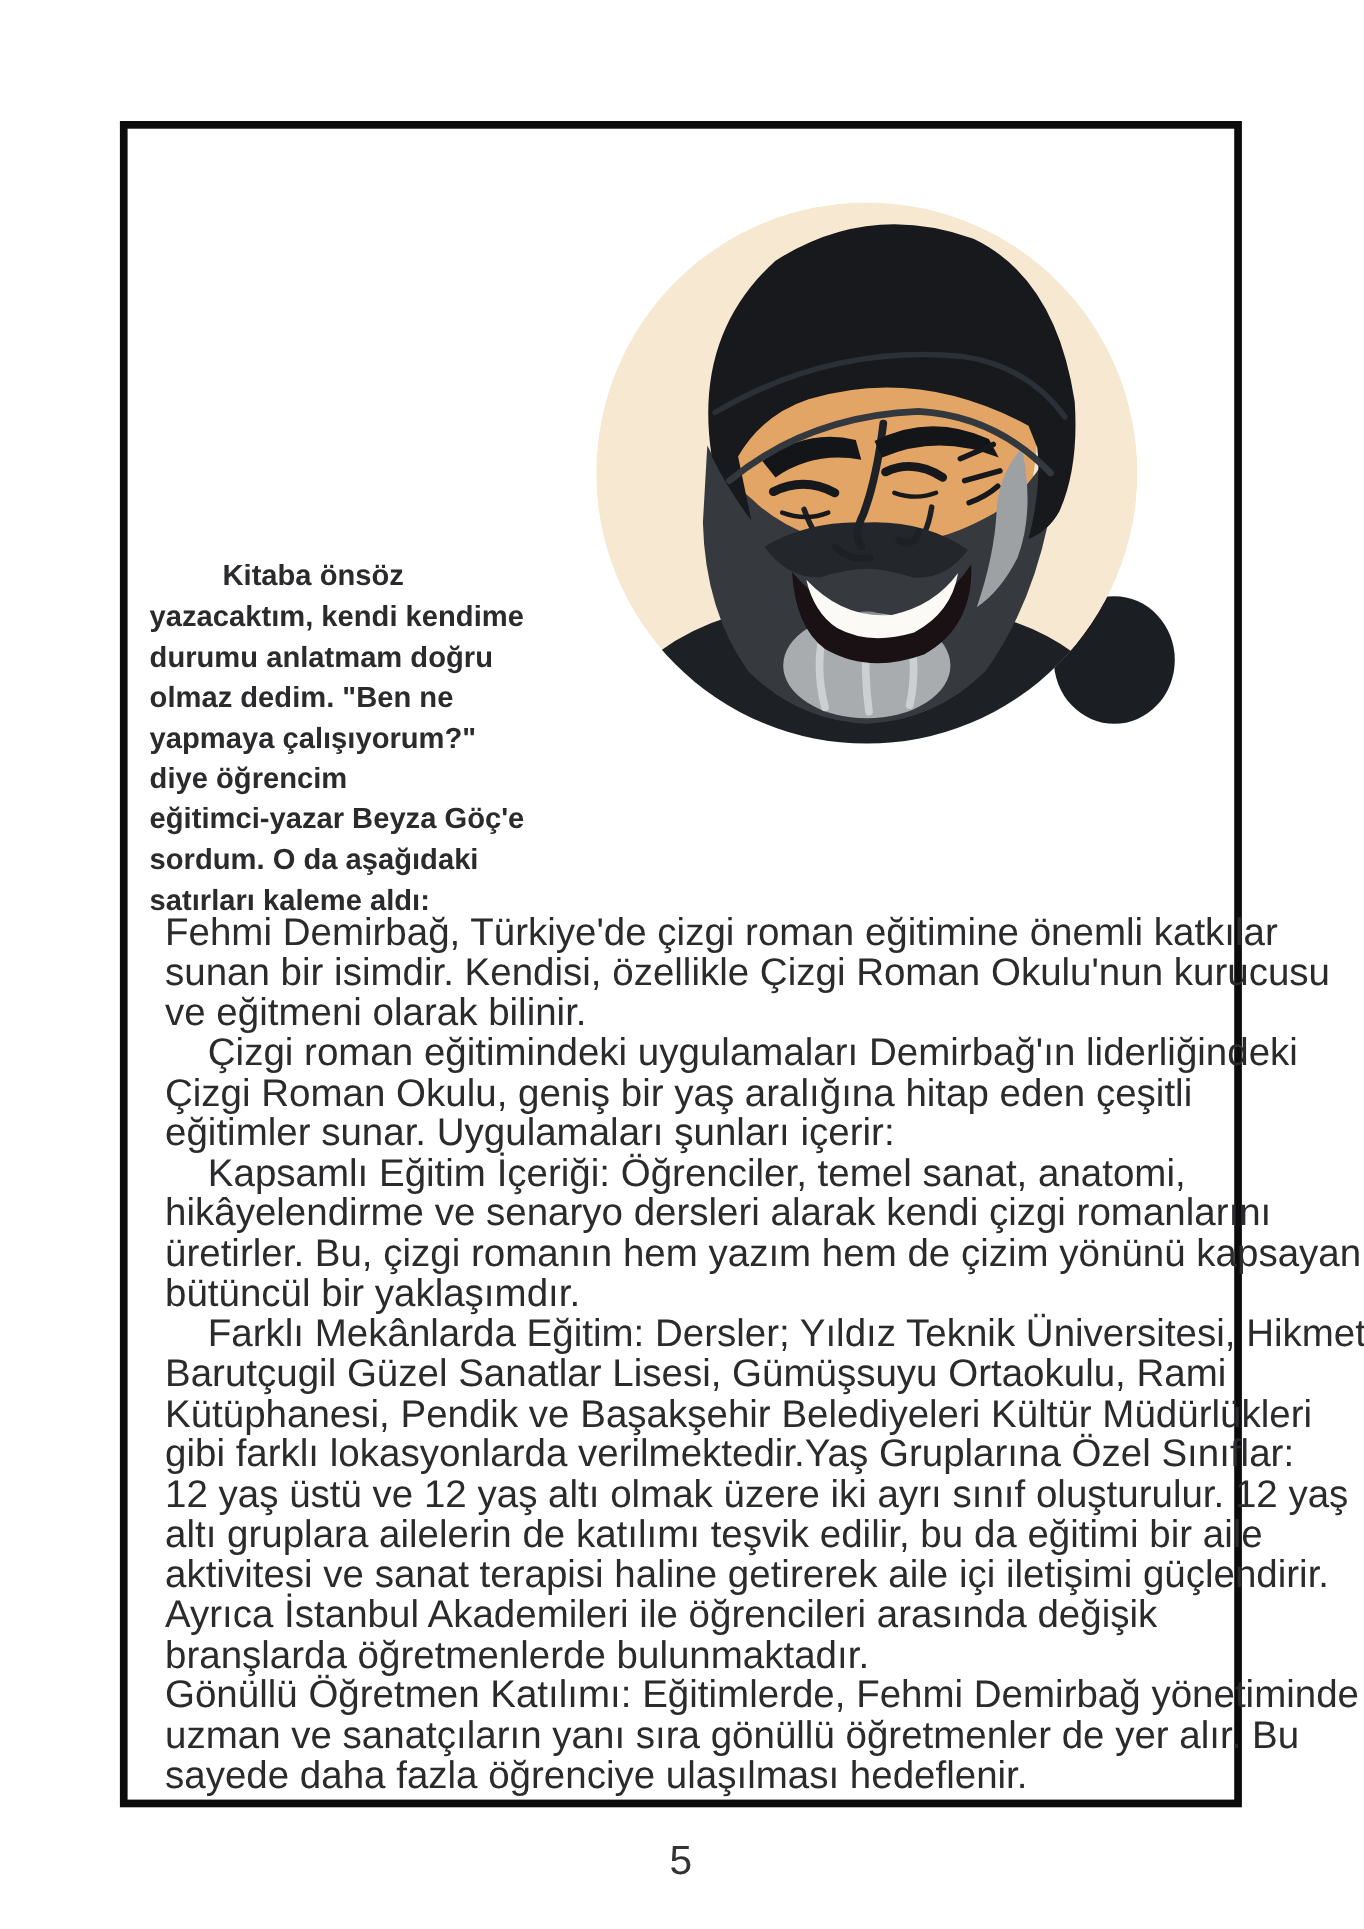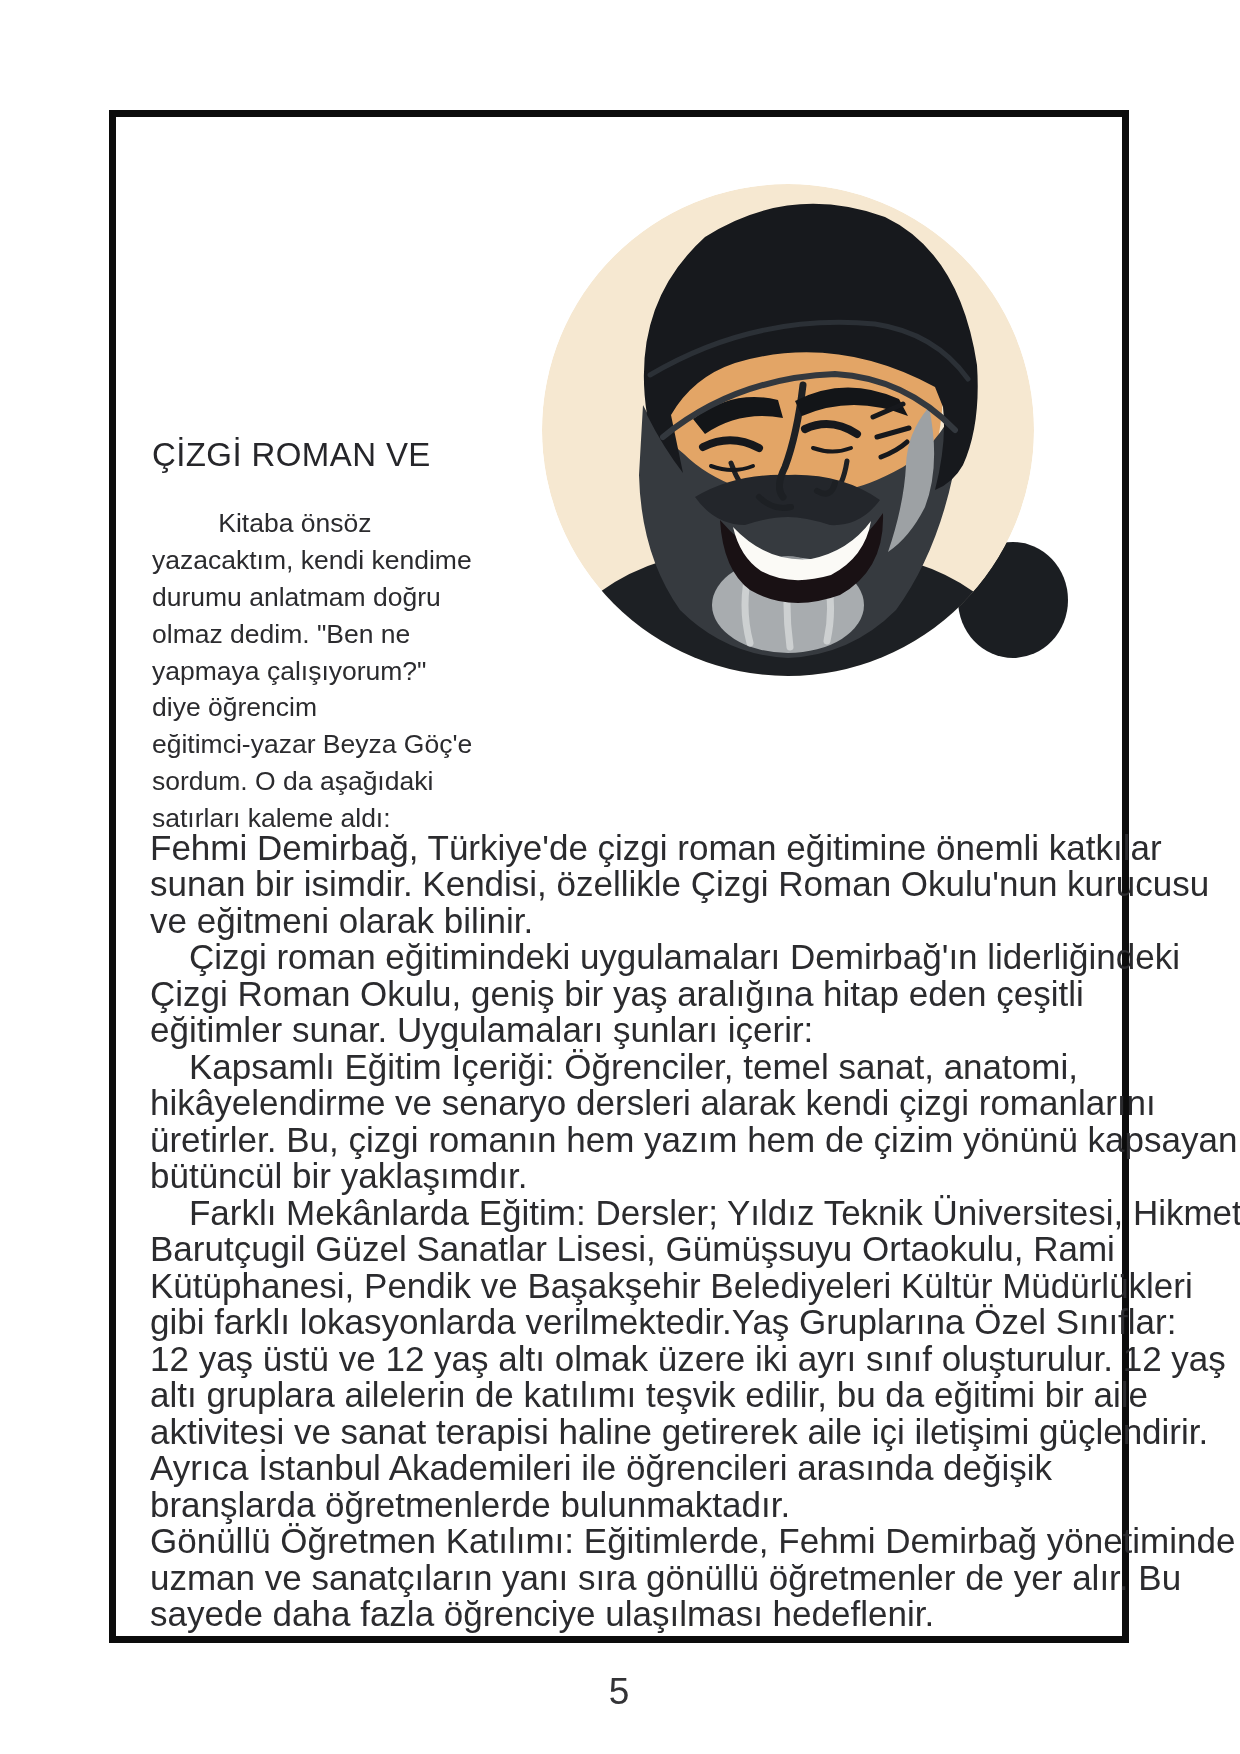--- a/index.html
+++ b/index.html
@@ -10,23 +10,23 @@
   .frame {
     position:absolute; left:109px; top:110px; width:1006px; height:1519px;
     border:7px solid #0c0c0c; background:transparent;
   }
   .title {
     position:absolute; left:152px; top:315px;
     font-size:33px; line-height:40px; letter-spacing:0.4px;
     color:#26262a; white-space:pre;
   }
   .intro {
-    position:absolute; left:152px; top:395px;
+    position:absolute; left:136px; top:395px;
     font-size:26.5px; line-height:36.8px;
-    color:#2b2b2e; white-space:pre;
+    color:#2b2b2e; white-space:pre;font-weight:bold;
   }
   .body-text {
     position:absolute; left:150px; top:720px;
     font-size:35px; line-height:36.5px;
     color:#2b2b2e; white-space:pre;
   }
   .line { white-space:pre; }
   .portrait {
     position:absolute; left:535px; top:175px; width:545px; height:505px;
   }
@@ -37,21 +37,21 @@
 </style>
 </head>
 <body>
 
 <div class="page">
 
   <div class="frame"></div>
 
   <div class="title">
     
-  <div class="line">ÇİZGİ ROMAN VE</div></div>
+  </div>
 
   <div class="intro">
     
   <div class="line">         Kitaba önsöz</div><div class="line">yazacaktım, kendi kendime</div><div class="line">durumu anlatmam doğru</div><div class="line">olmaz dedim. "Ben ne</div><div class="line">yapmaya çalışıyorum?"</div><div class="line">diye öğrencim</div><div class="line">eğitimci-yazar Beyza Göç'e</div><div class="line">sordum. O da aşağıdaki</div><div class="line">satırları kaleme aldı:</div></div>
 
   <svg class="portrait" viewBox="0 0 545 505" aria-label="portrait" role="img">
     <defs>
       <clipPath id="circleClip">
           <circle cx="253" cy="255" r="246"></circle>
         </clipPath>

